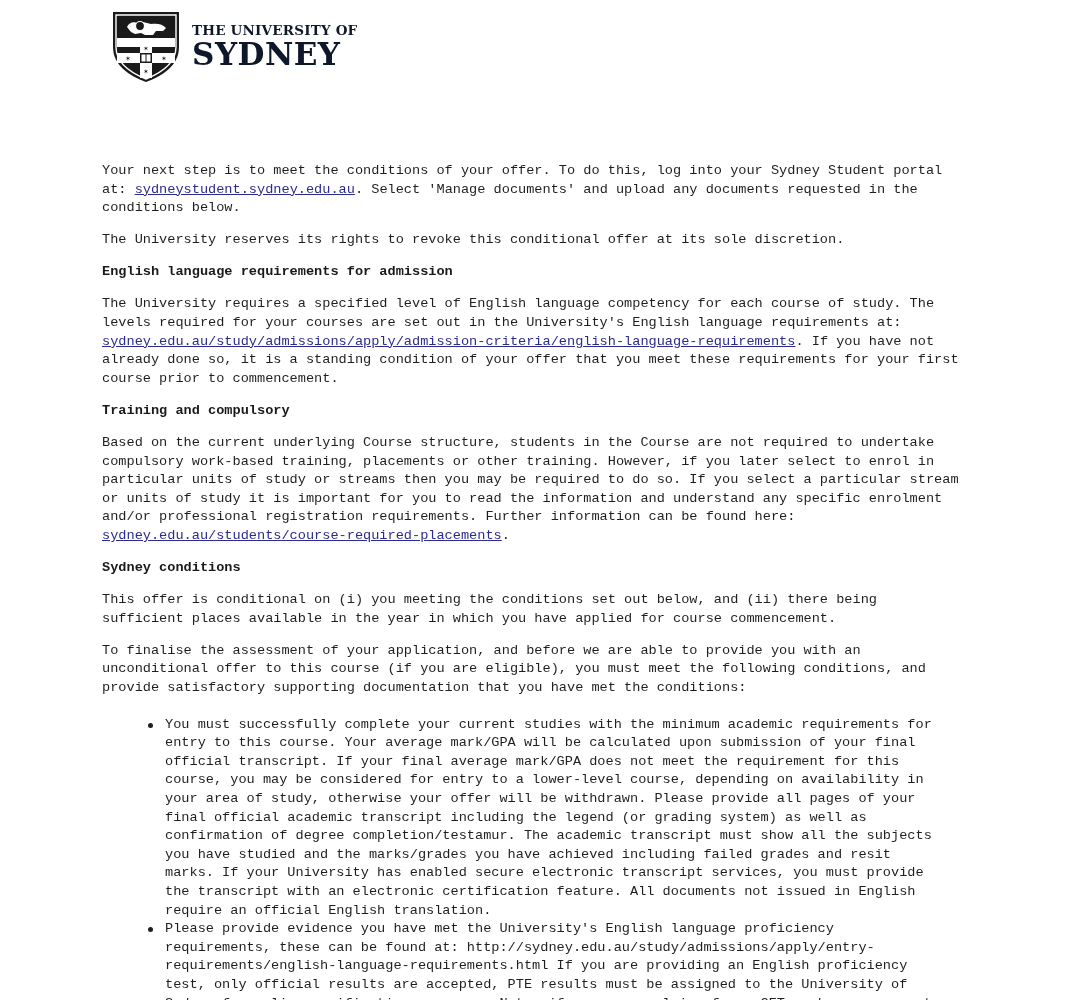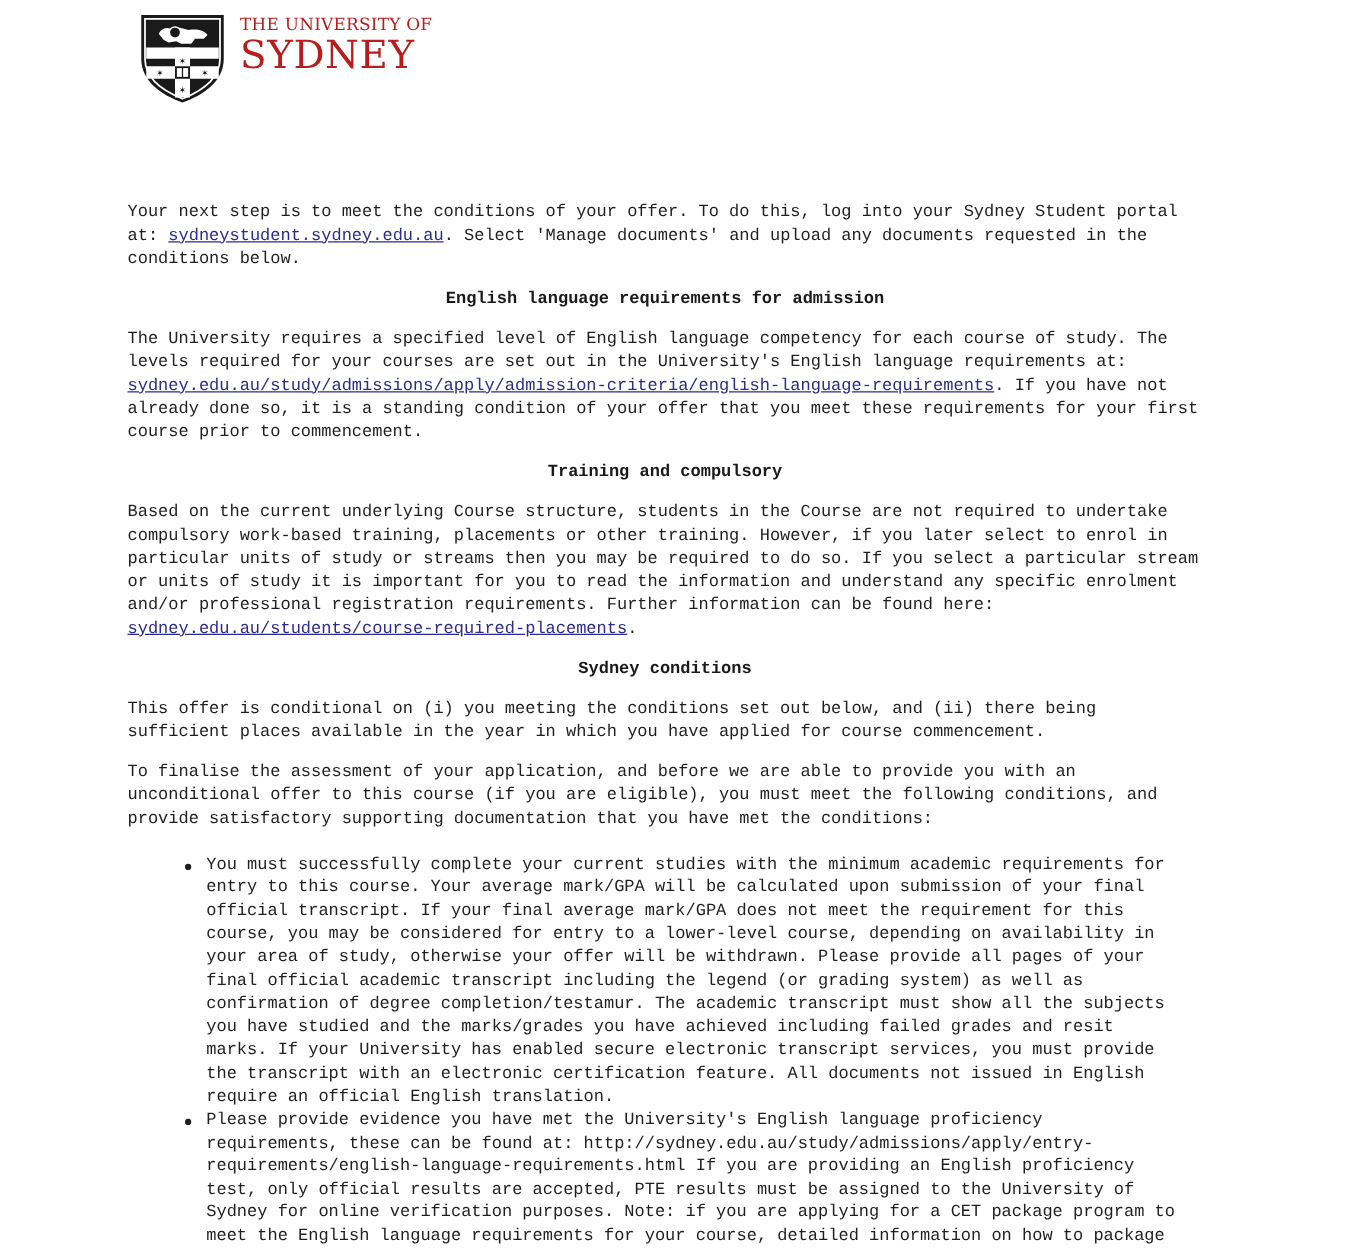--- a/index.html
+++ b/index.html
@@ -22,24 +22,25 @@
       display: flex;
       align-items: flex-start;
     }
     .crest {
       width: 70px;
       height: 74px;
       display: block;
     }
     .wordmark {
       margin-left: 11px;
-      margin-top: 5px;
+      margin-top: 15px;
       font-family: "DejaVu Serif", "Liberation Serif", serif;
-      color: #b91c1c;
+      color: #0f172a;
       line-height: 1;
+      font-weight: bold;
     }
     .wordmark .small {
       font-size: 13.5px;
       letter-spacing: 0.2px;
       display: block;
       margin-bottom: 1px;
     }
     .wordmark .big {
       font-size: 31px;
       letter-spacing: 0.5px;
@@ -56,21 +57,20 @@
     }
     .content p {
       margin: 0 0 13.5px 0;
     }
     .content h3 {
       margin: 0 0 13.5px 0;
       font-size: 13.6px;
       line-height: 18.6px;
       font-weight: bold;
       color: #1a1a1a;
-      text-align: center;
     }
     a.link {
       color: #2b2b8f;
       text-decoration: underline;
     }
     ul.conditions {
       margin: 18px;
       padding-left: 45px;
       list-style: none;
     }
@@ -118,20 +118,21 @@
   </svg>
   <div class="wordmark">
     <span class="small">THE UNIVERSITY OF</span>
     <span class="big">SYDNEY</span>
   </div>
 </div>
 
 <div class="content">
   <p><span>Your next step is to meet the conditions of your offer. To do this, log into your Sydney Student portal at: </span><a class="link">sydneystudent.sydney.edu.au</a><span>. Select 'Manage documents' and upload any documents requested in the conditions below.</span></p>
 
+  <p>The University reserves its rights to revoke this conditional offer at its sole discretion.</p>
 
   <h3>English language requirements for admission</h3>
   <p><span>The University requires a specified level of English language competency for each course of study. The levels required for your courses are set out in the University's English language requirements at: </span><a class="link">sydney.edu.au/study/admissions/apply/admission-criteria/english-language-requirements</a><span>. If you have not already done so, it is a standing condition of your offer that you meet these requirements for your first course prior to commencement.</span></p>
 
   <h3>Training and compulsory</h3>
   <p><span>Based on the current underlying Course structure, students in the Course are not required to undertake compulsory work-based training, placements or other training. However, if you later select to enrol in particular units of study or streams then you may be required to do so. If you select a particular stream or units of study it is important for you to read the information and understand any specific enrolment and/or professional registration requirements. Further information can be found here: </span><a class="link">sydney.edu.au/students/course-required-placements</a><span>.</span></p>
 
   <h3>Sydney conditions</h3>
   <p>This offer is conditional on (i) you meeting the conditions set out below, and (ii) there being sufficient places available in the year in which you have applied for course commencement.</p>
   <p>To finalise the assessment of your application, and before we are able to provide you with an unconditional offer to this course (if you are eligible), you must meet the following conditions, and provide satisfactory supporting documentation that you have met the conditions:</p>

